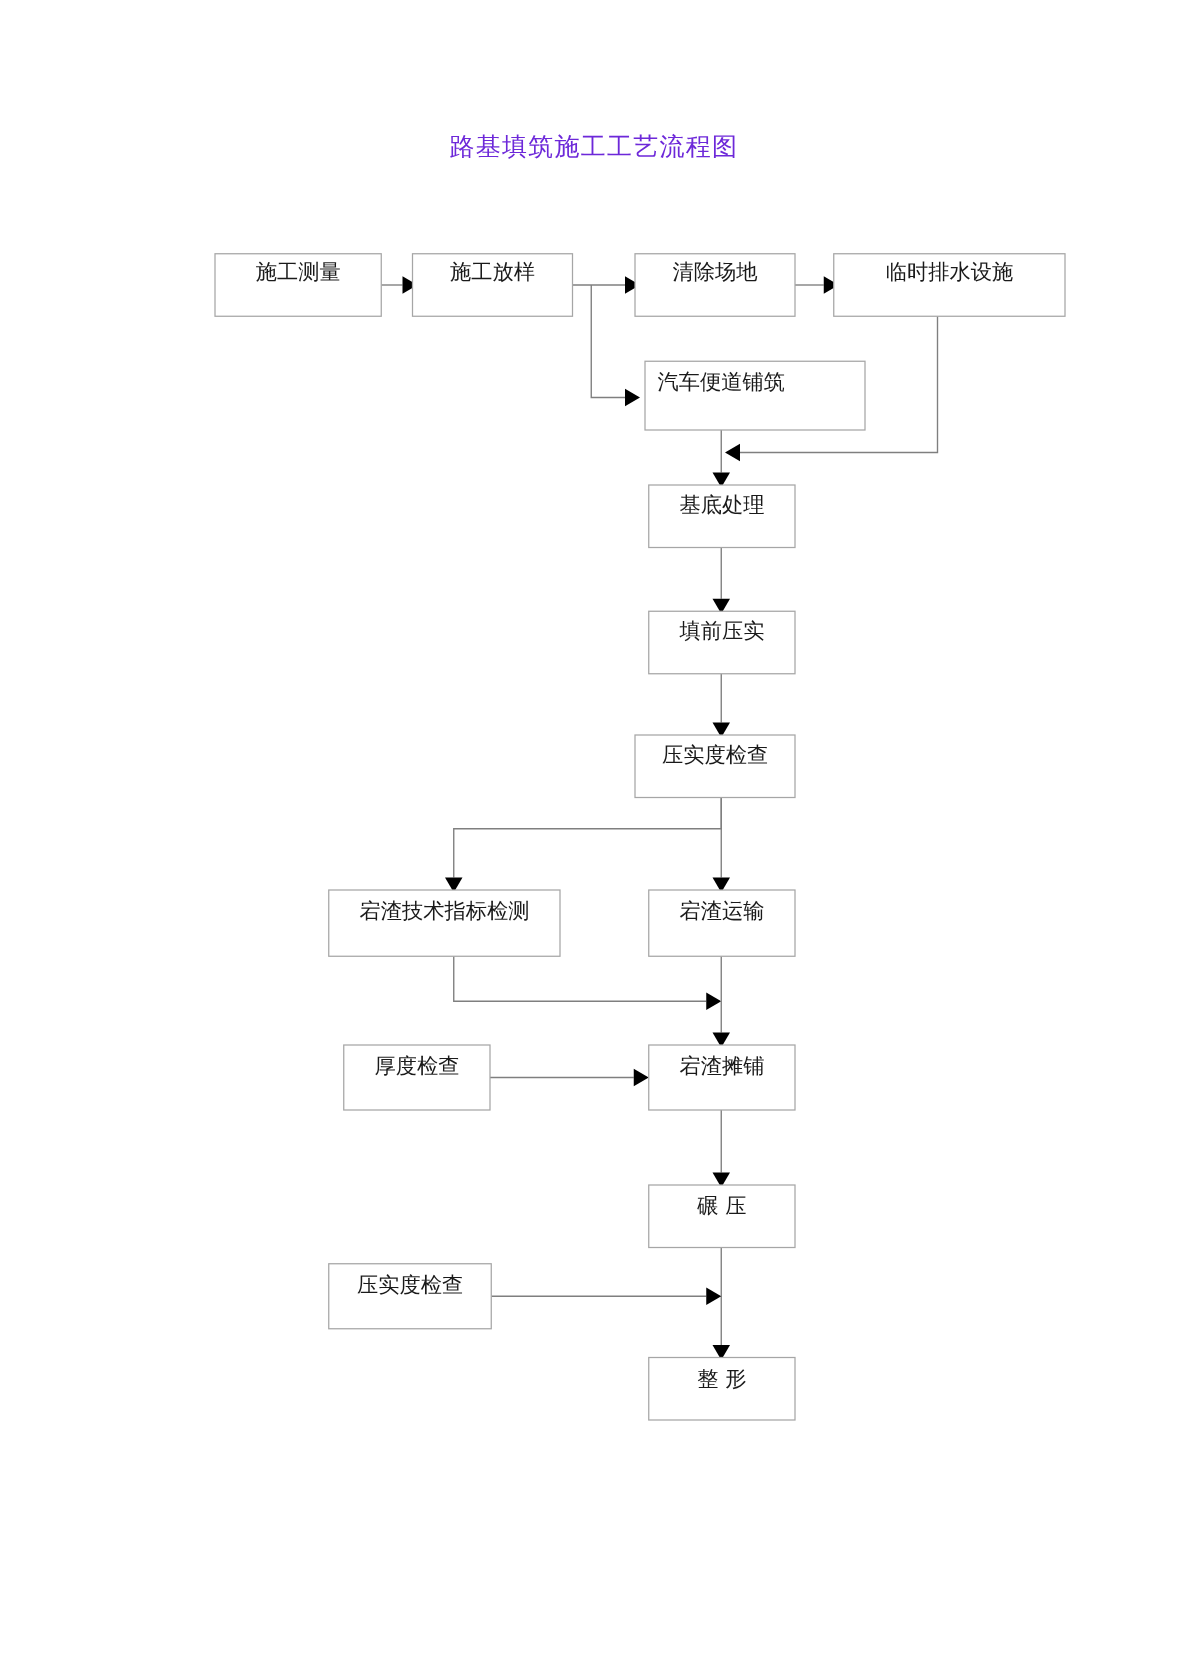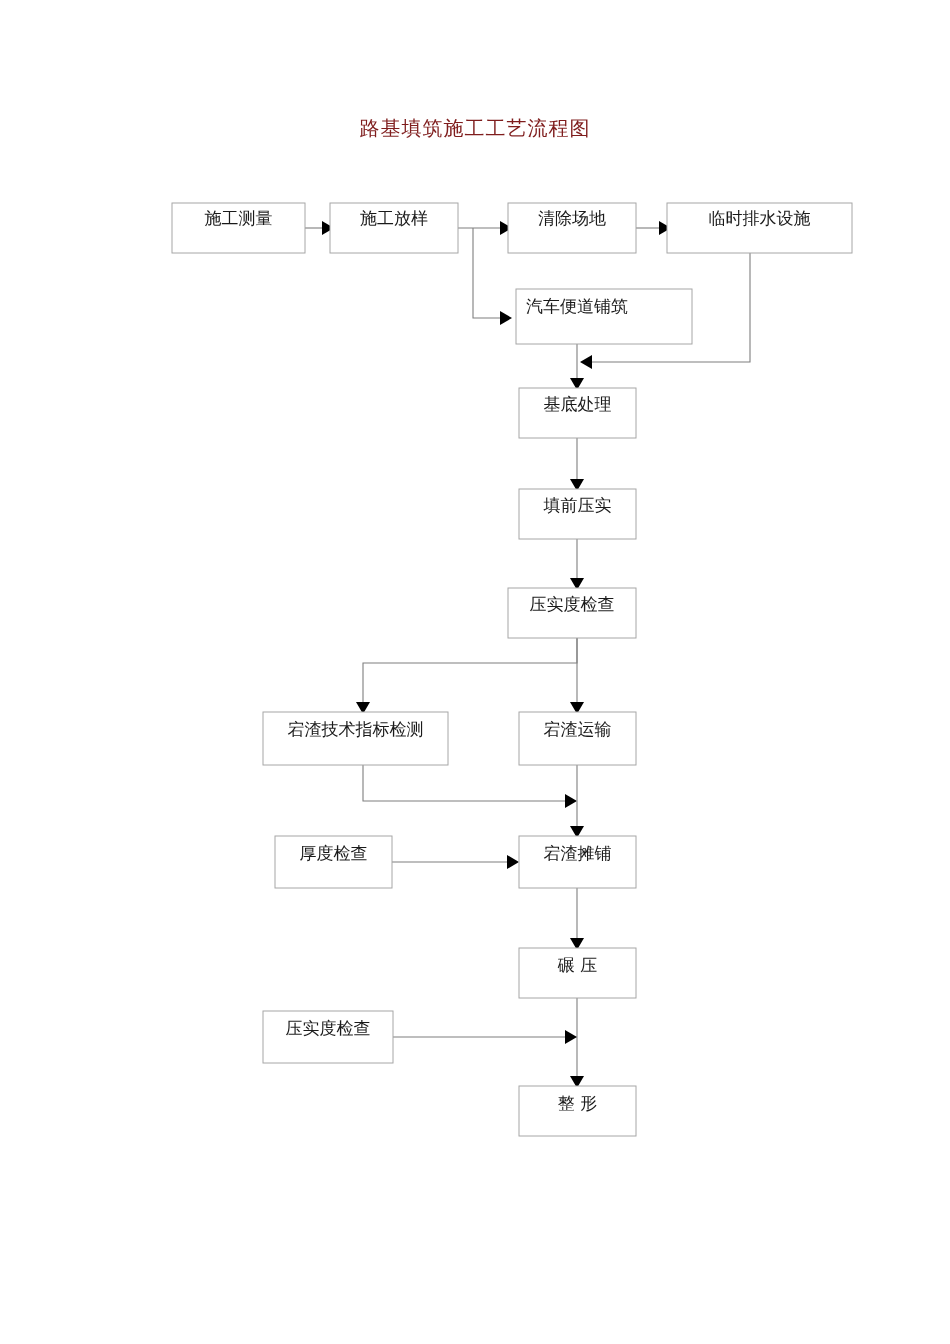--- a/index.html
+++ b/index.html
@@ -16,27 +16,27 @@
     overflow: hidden;
   }
   #flow-root {
     position: relative;
     width: 950px;
     height: 1344px;
   }
   #page-title {
     position: absolute;
     left: 0;
-    top: 115px;
+    top: 104px;
     width: 950px;
     text-align: center;
     font-size: 20px;
     letter-spacing: 1px;
     font-family: Liberation Sans, sans-serif;
-    color: #7f1d1d;
+    color: #6d28d9;
   }
   svg.flow-canvas {
     position: absolute;
     left: 0;
     top: 0;
     width: 950px;
     height: 1344px;
   }
   .node-box {
     fill: #ffffff;

